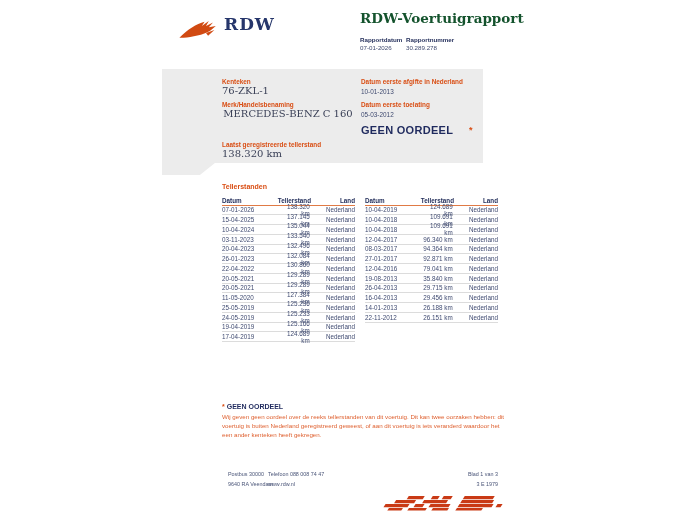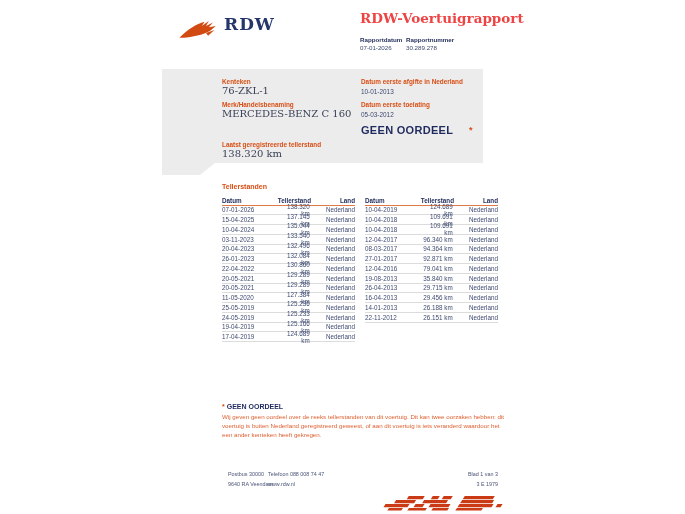--- a/index.html
+++ b/index.html
@@ -4,29 +4,29 @@
 <style>
   html,body{margin:0;padding:0;background:#fff;}
   .page{position:relative;width:632px;height:514px;background:#ffffff;overflow:hidden;
         font-family:"Liberation Sans",sans-serif;color:#3f4a70;}
 
   
   .logo-wing{position:absolute;left:178px;top:13px;width:42px;height:30px;}
   .logo-text{position:absolute;left:224px;top:14px;font-family:"DejaVu Serif",serif;
              font-weight:bold;font-size:17px;letter-spacing:1px;color:#26366b;}
   .doc-title{position:absolute;left:360px;top:10px;font-family:"DejaVu Serif",serif;
-             font-weight:bold;font-size:13.5px;color:#ef4444;}
+             font-weight:bold;font-size:13.5px;color:#14532d;}
   .meta-label{position:absolute;font-size:6.2px;font-weight:bold;color:#25305c;}
   .meta-value{position:absolute;font-size:6.2px;color:#3f4a70;}
   .ml1{left:360px;top:36px}.mv1{left:360px;top:44px}
   .ml2{left:406px;top:36px}.mv2{left:406px;top:44px}
 
   
   .card{position:absolute;left:162px;top:69px;width:321px;height:106px;background:#ececec;
-        clip-path:polygon(0 0,100% 0,100% 88.7%,16.5% 88.7%,11.8% 100%,0 100%);}
+        clip-path:polygon(0 0,100% 0,100% 88.7%,16.5% 88.7%,11.8% 100%,0 100%);text-align:center;}
   .f-label{position:absolute;font-size:6.4px;font-weight:bold;color:#d94e14;}
   .f-value{position:absolute;font-family:"DejaVu Serif",serif;font-size:10px;color:#3a4057;line-height:12.5px;}
   .kenteken-label{left:60px;top:9px}.kenteken-value{left:60px;top:16px}
   .merk-label{left:60px;top:32px}.merk-value{left:60px;top:39px;width:132px}
   .teller-label{left:60px;top:72px}.teller-value{left:60px;top:79px}
   .afgifte-label{left:199px;top:9px}.afgifte-value{left:199px;top:17px;font-family:"Liberation Sans",sans-serif;font-size:6.4px;color:#3f4a70}
   .toelating-label{left:199px;top:32px}.toelating-value{left:199px;top:40px;font-family:"Liberation Sans",sans-serif;font-size:6.4px;color:#3f4a70}
   .verdict{position:absolute;left:199px;top:55px;font-size:11px;font-weight:bold;
            letter-spacing:.3px;color:#1f2a5e;}
   .verdict-mark{position:absolute;left:307px;top:56px;font-size:9px;font-weight:bold;color:#d94e14;}

